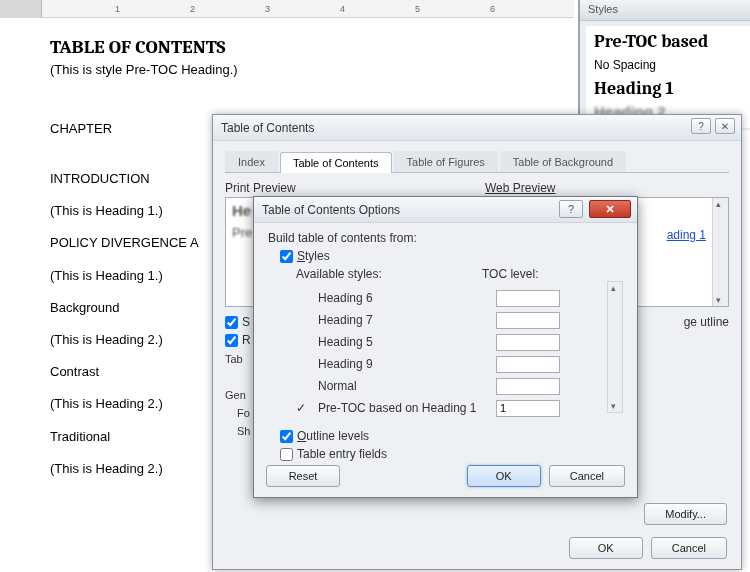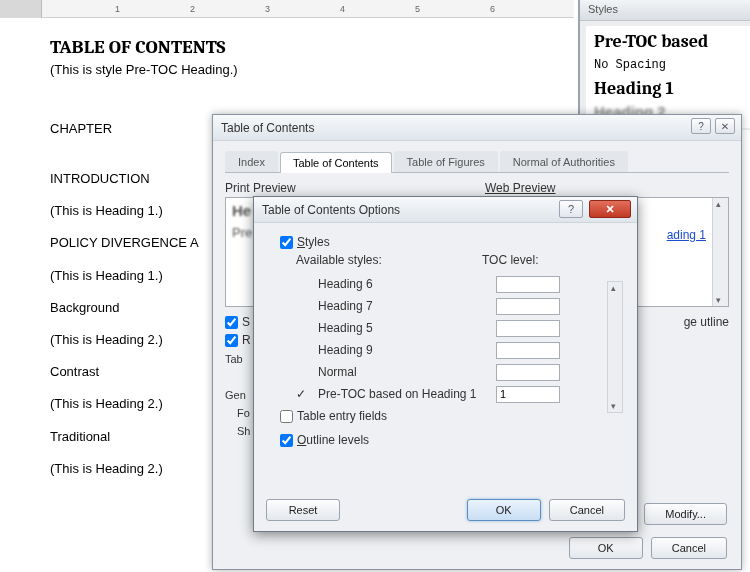--- a/index.html
+++ b/index.html
@@ -16,21 +16,21 @@
   .doc .sub { font-size: 13px; margin-top: 4px; }
   .doc .chapter { font-size: 13px; margin-top: 44px; }
   .doc .line { font-size: 13px; margin-top: 14px; line-height: 1.4; }
   .doc .gap { margin-top: 34px; }
 
   
   .styles-pane { position: absolute; top: 0; right: 0; width: 172px; height: 130px; border-left: 2px solid #9aa3af; background: #ebedef; }
   .styles-hdr { height: 21px; background: linear-gradient(#f2f4f6,#d9dee3); border-bottom:1px solid #bfc5cb; padding: 3px 8px; font-size: 11px; color:#555; }
   .styles-body { background: #fff; margin: 5px 0 0 6px; height: 102px; padding: 5px 8px; }
   .styles-body .st1 { font-family: Cambria, Georgia, serif; font-size: 18px; font-weight: bold; }
-  .styles-body .st2 { font-size: 12px; margin-top: 6px; font-family: Liberation Mono, monospace; }
+  .styles-body .st2 { font-size: 12px; margin-top: 6px; }
   .styles-body .st3 { font-family: Cambria, Georgia, serif; font-size: 18px; font-weight: bold; margin-top: 6px; }
   .styles-body .st4 { font-size: 15px; font-weight:bold; margin-top: 4px; color:#888; filter: blur(1.5px); }
 
   
   .dlg1 { position: absolute; top: 114px; left: 212px; width: 530px; height: 456px;
           background: #eef0f3; border: 1px solid #8a94a0; box-shadow: 0 0 8px rgba(0,0,0,.3);}
   .dlg-title { height: 26px; background: linear-gradient(#f7f9fb,#dfe5eb); border-bottom:1px solid #cfd4da;
                display:flex; align-items:center; padding:0 8px; font-size: 12px; color:#333; position:relative;}
   .dlg-title .winbtns { position:absolute; right:6px; top:3px; display:flex; gap:4px;}
   .winbtn { width:20px; height:16px; border:1px solid #9aa3af; background:linear-gradient(#fdfdfe,#e2e6eb); border-radius:2px;
@@ -51,21 +51,21 @@
   .scroll-v::after { content:"▾"; position:absolute; bottom:1px; left:3px; font-size:9px; color:#666;}
   .chk-row { display:flex; align-items:center; gap:4px; font-size:11px; margin-top:4px; color:#333;}
   input[type=checkbox]{ width:13px; height:13px; }
   .dlg1 .trunc-label { font-size:11px; color:#333; margin-top:6px; }
   .dlg1 .btnrow { position:absolute; bottom:10px; right:14px; display:flex; gap:8px;}
   .dlg1 .btnrow2 { position:absolute; bottom:44px; right:14px;}
   .btn { min-width:74px; height:22px; background:linear-gradient(#fdfdfe,#e4e8ec); border:1px solid #9aa3af; border-radius:3px;
          font-size:11px; color:#222; display:inline-flex; align-items:center; justify-content:center; padding:0 20px;}
   
   
-  .dlg2 { position: absolute; top: 196px; left: 253px; width: 385px; height: 336px;
+  .dlg2 { position: absolute; top: 196px; left: 253px; width: 385px; height: 302px;
           background: #eef0f3; border: 1px solid #6f7a86; box-shadow: 0 3px 12px rgba(0,0,0,.45);}
   .dlg2 .dlg-title { background: linear-gradient(#f7f9fb,#dfe5eb); }
   .dlg2 .redclose { width:42px; height:18px; background: linear-gradient(#e36f5c,#c13923); color:#fff; border:1px solid #8c271a;
                     border-radius:2px; display:flex; align-items:center; justify-content:center; font-size:11px; font-weight:bold;}
   .dlg2 .helpbtn { width:24px; height:18px; border:1px solid #9aa3af; background:linear-gradient(#fdfdfe,#e2e6eb); border-radius:2px;
                    display:flex; align-items:center; justify-content:center; font-size:11px; color:#556; margin-right:2px;}
   .dlg2-body { padding:8px 14px; font-size:11px; color:#333;}
   .style-list { margin: 4px 0 0 28px; width: 320px;}
   .style-list-hdr { display:flex; margin:4px 0 6px 0; font-size:11px;}
   .style-list-hdr .h1 { width:186px; }
@@ -125,21 +125,21 @@
     <div class="winbtns">
       <div class="winbtn">?</div>
       <div class="winbtn">✕</div>
     </div>
   </div>
   <div class="dlg-body">
     <div class="tabstrip">
       <div class="tab">Index</div>
       <div class="tab active">Table of Contents</div>
       <div class="tab">Table of Figures</div>
-      <div class="tab">Normal of Authorities</div>
+      <div class="tab">Table of Background</div>
     </div>
     <div class="preview-row">
       <div class="preview-col">
         <div class="preview-label"><span>Print Preview</span></div>
         <div class="preview-box">
           <div class="blurred" style="font-size:15px;font-weight:bold">He</div>
           <div class="blurred" style="font-size:13px;margin-top:6px">Pre</div>
         </div>
       </div>
       <div class="preview-col">
@@ -175,20 +175,21 @@
 
 <div class="dlg2">
   <div class="dlg-title">
     <span>Table of Contents Options</span>
     <div class="winbtns">
       <div class="helpbtn">?</div>
       <div class="redclose">✕</div>
     </div>
   </div>
   <div class="dlg2-body">
+    <div>Build table of contents from:</div>
     <div class="chk-row" style="margin-left:12px;margin-top:4px">
       <input type="checkbox" checked="" style="">
       <span><u>S</u>tyles</span>
     </div>
     <div class="style-list">
       <div class="style-list-hdr">
         <div class="h1">Available styles:</div>
         <div>TOC level:</div>
       </div>
       <div id="style-rows">
@@ -218,27 +219,27 @@
             <div class="levcol"><input type="text" value="" style=""></div>
           </div>
           <div class="style-row">
             <div class="chkcol">✓</div>
             <div class="namecol">Pre-TOC based on Heading 1</div>
             <div class="levcol"><input type="text" value="1" style=""></div>
           </div>
         </div>
     </div>
     <div class="style-scroll"></div>
+    <div class="chk-row" style="margin-left:12px;margin-top:10px">
+      <input type="checkbox" checked="" style="">
+      <span><u>O</u>utline levels</span>
+    </div>
     <div class="chk-row" style="margin-left:12px">
       <input type="checkbox" style="">
       <span>Table entry fields</span>
-    </div>
-    <div class="chk-row" style="margin-left:12px;margin-top:10px">
-      <input type="checkbox" checked="" style="">
-      <span><u>O</u>utline levels</span>
     </div>
   </div>
   <div class="bottom">
     <div class="btn">Reset</div>
     <div class="rightbtns">
       <div class="btn primary">OK</div>
       <div class="btn">Cancel</div>
     </div>
   </div>
 </div>

